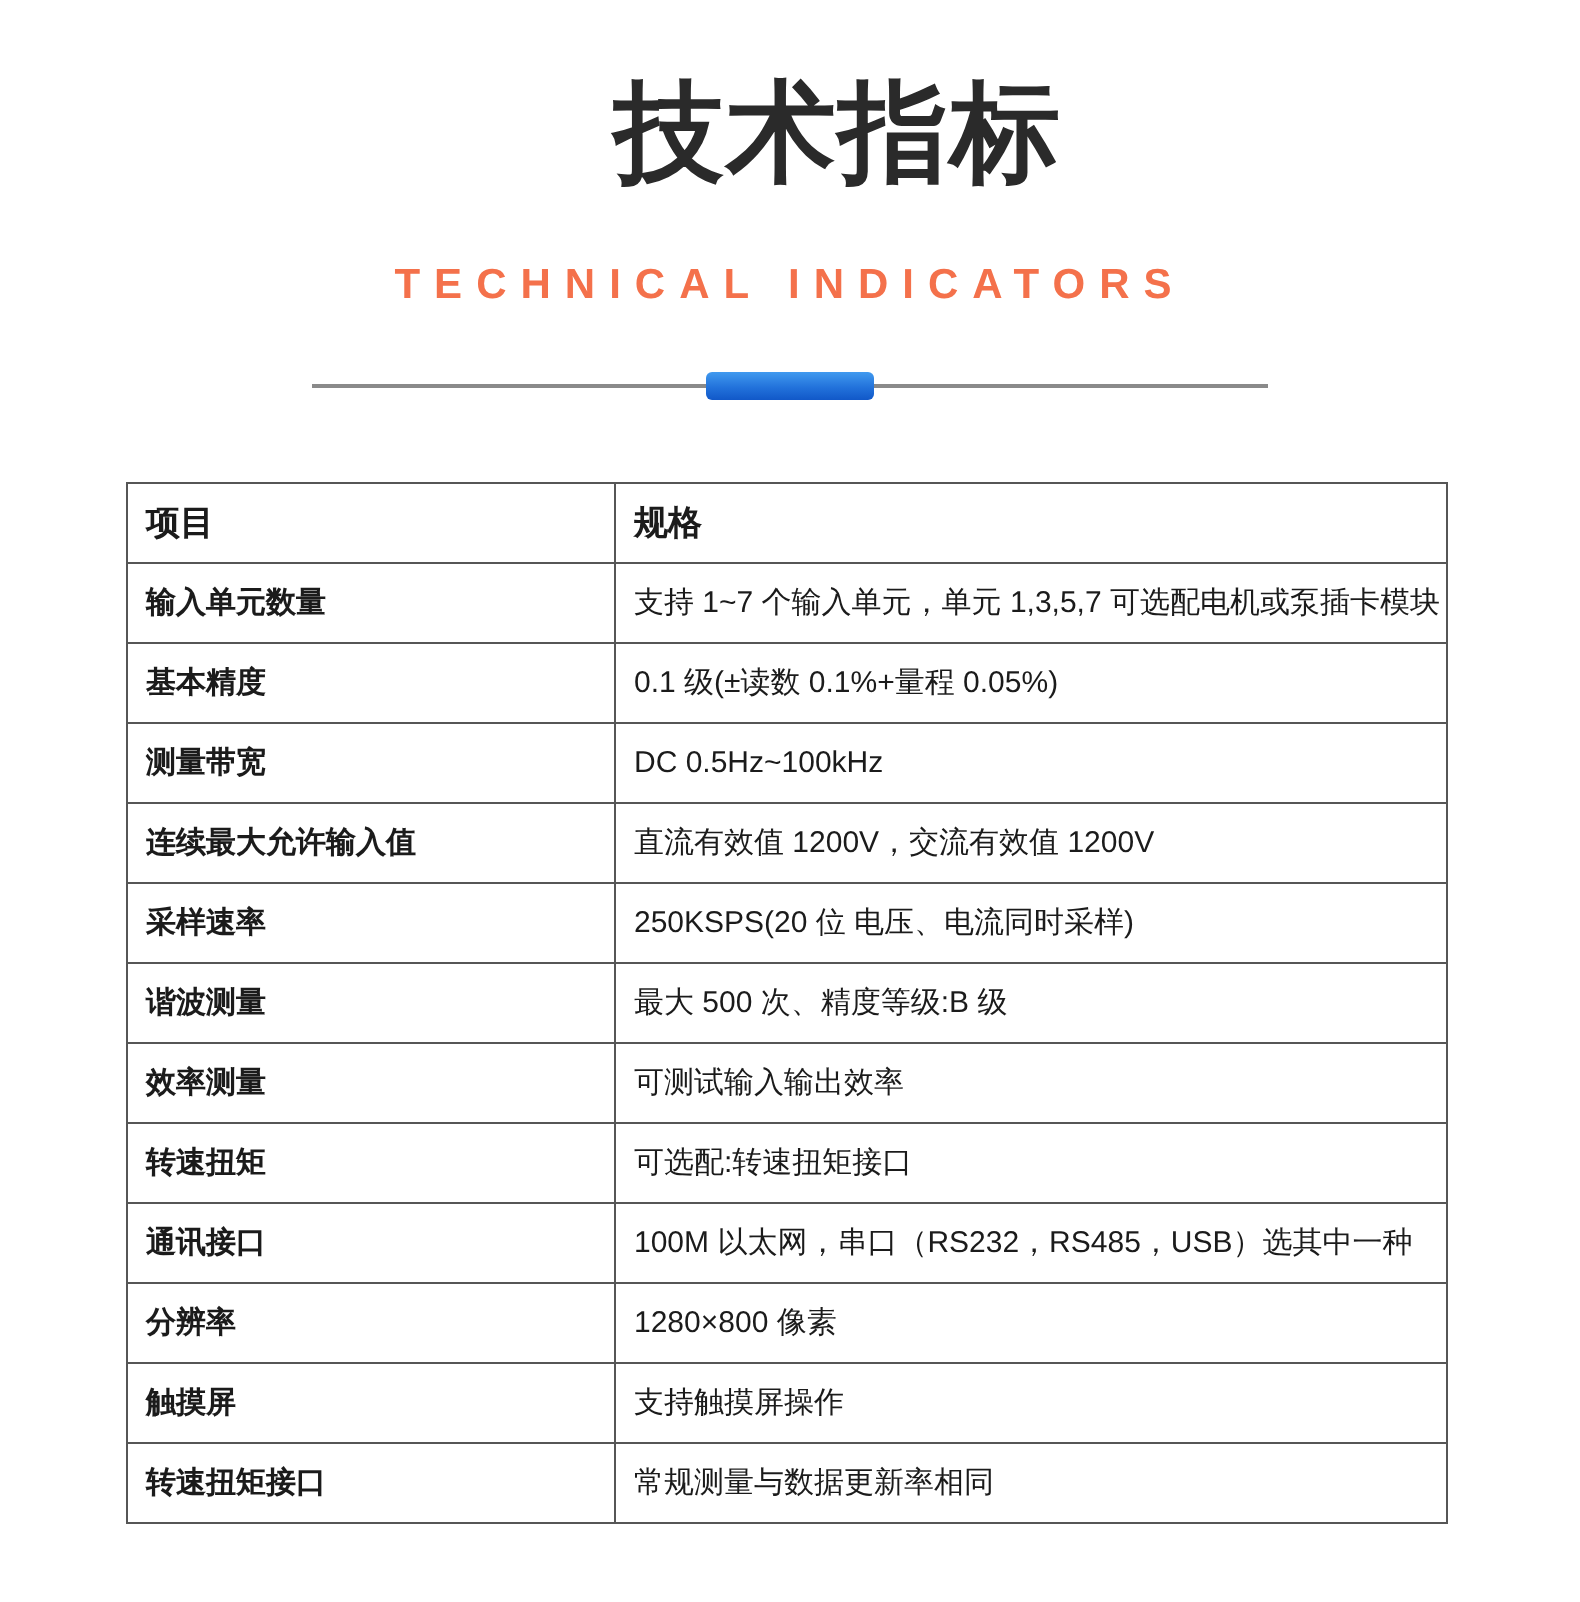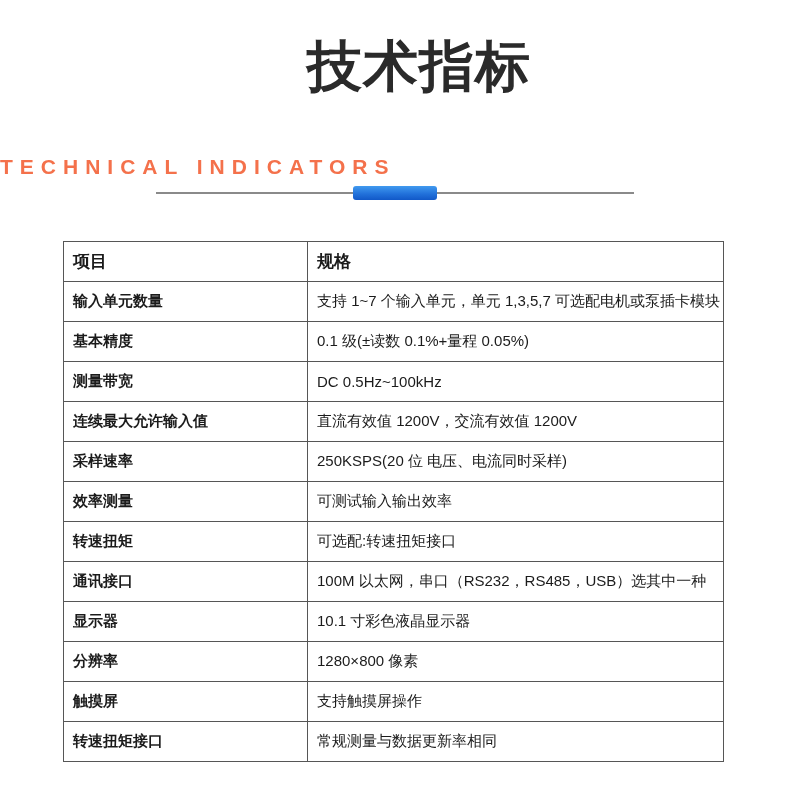--- a/index.html
+++ b/index.html
@@ -11,23 +11,23 @@
     font-family: "Liberation Sans", "DejaVu Sans", sans-serif;
   }
   .page-title {
     position: absolute; top: 36px; left: 0; width: 100%;
     text-align: center;
     font-size: 55px; font-weight: 700; color: #2a2a2a;
     letter-spacing: 1px; line-height: 1.1; margin-left: 24px;
   }
   .page-subtitle {
     position: absolute; top: 131px; left: 0; width: 100%;
-    text-align: left;
+    text-align: center;
     font-size: 21px; font-weight: 700; color: #F4714B;
-    letter-spacing: 7px; white-space: nowrap; margin-top: 24px;
+    letter-spacing: 7px; white-space: nowrap;
   }
   .divider {
     position: absolute; top: 186px; left: 50%;
     transform: translateX(-50%);
     width: 478px; height: 14px;
   }
   .divider-line {
     position: absolute; top: 6px; left: 0;
     width: 100%; height: 2px; background: #8A8A8A;
   }
@@ -97,34 +97,34 @@
       </tr>
       <tr>
         <td class="item">连续最大允许输入值</td>
         <td class="spec">直流有效值 1200V，交流有效值 1200V</td>
       </tr>
       <tr>
         <td class="item">采样速率</td>
         <td class="spec">250KSPS(20 位 电压、电流同时采样)</td>
       </tr>
       <tr>
+        <td class="item">谐波测量</td>
+        <td class="spec">最大 500 次、精度等级:B 级</td>
+      </tr>
+      <tr>
         <td class="item">效率测量</td>
         <td class="spec">可测试输入输出效率</td>
       </tr>
       <tr>
         <td class="item">转速扭矩</td>
         <td class="spec">可选配:转速扭矩接口</td>
       </tr>
       <tr>
         <td class="item">通讯接口</td>
         <td class="spec">100M 以太网，串口（RS232，RS485，USB）选其中一种</td>
-      </tr>
-      <tr>
-        <td class="item">显示器</td>
-        <td class="spec">10.1 寸彩色液晶显示器</td>
       </tr>
       <tr>
         <td class="item">分辨率</td>
         <td class="spec">1280×800 像素</td>
       </tr>
       <tr>
         <td class="item">触摸屏</td>
         <td class="spec">支持触摸屏操作</td>
       </tr>
       <tr>

